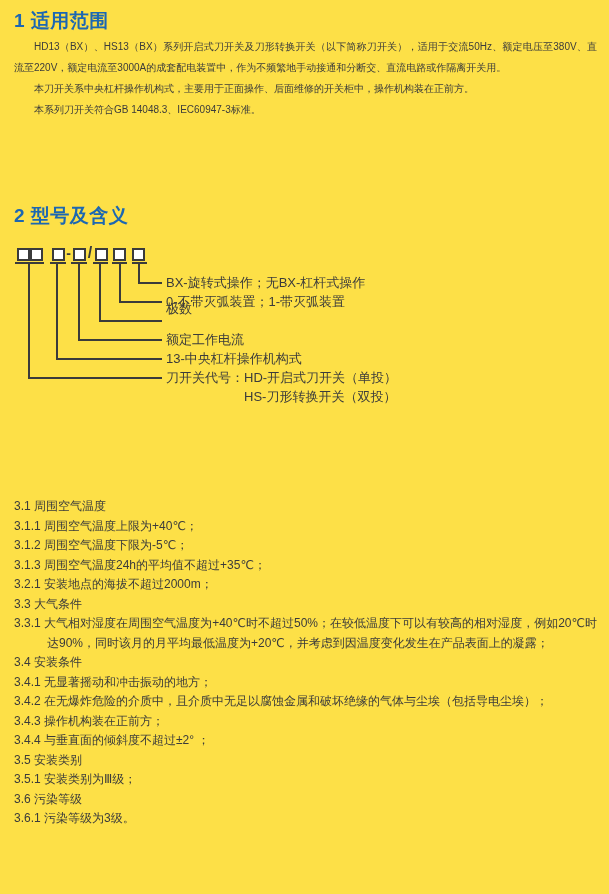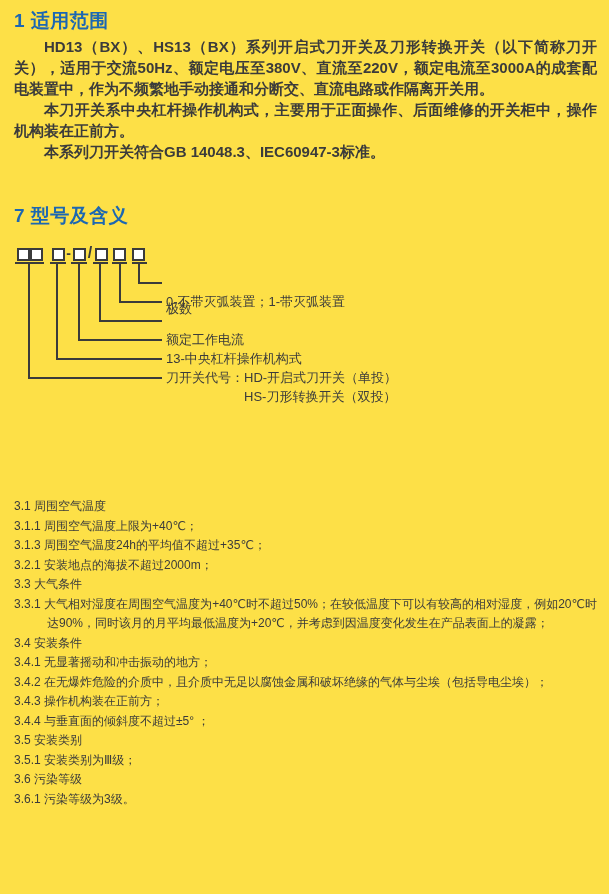--- a/index.html
+++ b/index.html
@@ -15,23 +15,22 @@
     position:absolute;left:14px;margin:0;
     font-size:19px;font-weight:bold;color:#1c67b2;
     letter-spacing:0.5px;white-space:nowrap;
   }
   #sec1-heading{top:8px;}
   #sec2-heading{top:203px;}
   #sec3-heading{top:459px;}
 
   .body-text{
     position:absolute;left:14px;top:36px;width:583px;
-    font-size:15px;line-height:21px;color:#3b3b3b;
+    font-size:10px;line-height:21px;color:#3b3b3b;
     text-align:justify;
-    font-weight:bold;
   }
   .para{margin:0;text-indent:2em;}
 
   .diagram{position:absolute;left:0;top:244px;width:609px;height:170px;color:#3b3b3b;}
   .mbox{
     position:absolute;top:4px;width:13px;height:13px;
     border:2px solid #3b3b3b;box-sizing:border-box;background:#fff;
   }
   .sym{
     position:absolute;top:1px;height:16px;line-height:16px;
@@ -56,21 +55,21 @@
 <div class="page">
 
   <h2 class="sec-h" id="sec1-heading">1 适用范围</h2>
 
   <div class="body-text">
     <p class="para">HD13（BX）、HS13（BX）系列开启式刀开关及刀形转换开关（以下简称刀开关），适用于交流50Hz、额定电压至380V、直流至220V，额定电流至3000A的成套配电装置中，作为不频繁地手动接通和分断交、直流电路或作隔离开关用。</p>
     <p class="para">本刀开关系中央杠杆操作机构式，主要用于正面操作、后面维修的开关柜中，操作机构装在正前方。</p>
     <p class="para">本系列刀开关符合GB 14048.3、IEC60947-3标准。</p>
   </div>
 
-  <h2 class="sec-h" id="sec2-heading">7 型号及含义</h2>
+  <h2 class="sec-h" id="sec2-heading">2 型号及含义</h2>
 
   <div class="diagram">
 
     <span class="mbox" style="left:17px;"></span>
     <span class="mbox" style="left:30px;"></span>
     <span class="mbox" style="left:52px;"></span>
     <span class="sym" style="left:64px;width:9px;text-align:center;">-</span>
     <span class="mbox" style="left:73px;"></span>
     <span class="sym" style="left:86px;width:8px;text-align:center;font-size:16px;">/</span>
     <span class="mbox" style="left:95px;"></span>
@@ -91,40 +90,42 @@
     <div class="ln" style="left:119px;top:18px;width:2px;height:41px;"></div>
     <div class="ln" style="left:138px;top:18px;width:2px;height:22px;"></div>
 
     <div class="ln" style="left:138px;top:38px;width:24px;height:2px;"></div>
     <div class="ln" style="left:119px;top:57px;width:43px;height:2px;"></div>
     <div class="ln" style="left:99px;top:76px;width:63px;height:2px;"></div>
     <div class="ln" style="left:78px;top:95px;width:84px;height:2px;"></div>
     <div class="ln" style="left:56px;top:114px;width:106px;height:2px;"></div>
     <div class="ln" style="left:28px;top:133px;width:134px;height:2px;"></div>
 
+    <div class="dlabel" style="top:30px;">BX-旋转式操作；无BX-杠杆式操作</div>
     <div class="dlabel" style="top:49px;">0-不带灭弧装置；1-带灭弧装置</div>
     <div class="dlabel" style="top:56px;">极数</div>
     <div class="dlabel" style="top:87px;">额定工作电流</div>
     <div class="dlabel" style="top:106px;">13-中央杠杆操作机构式</div>
     <div class="dlabel" style="top:144px;left:244px;">HS-刀形转换开关（双投）</div>
     <div class="dlabel" style="top:125px;">刀开关代号：HD-开启式刀开关（单投）</div>
   </div>
 
 
   <div class="clauses">
     <p class="clause">3.1 周围空气温度</p>
     <p class="clause">3.1.1 周围空气温度上限为+40℃；</p>
+    <p class="clause">3.1.2 周围空气温度下限为-5℃；</p>
     <p class="clause">3.1.3 周围空气温度24h的平均值不超过+35℃；</p>
     <p class="clause">3.2.1 安装地点的海拔不超过2000m；</p>
     <p class="clause">3.3 大气条件</p>
     <p class="clause">3.3.1 大气相对湿度在周围空气温度为+40℃时不超过50%；在较低温度下可以有较高的相对湿度，例如20℃时达90%，同时该月的月平均最低温度为+20℃，并考虑到因温度变化发生在产品表面上的凝露；</p>
     <p class="clause">3.4 安装条件</p>
     <p class="clause">3.4.1 无显著摇动和冲击振动的地方；</p>
     <p class="clause">3.4.2 在无爆炸危险的介质中，且介质中无足以腐蚀金属和破坏绝缘的气体与尘埃（包括导电尘埃）；</p>
     <p class="clause">3.4.3 操作机构装在正前方；</p>
-    <p class="clause">3.4.4 与垂直面的倾斜度不超过±5° ；</p>
+    <p class="clause">3.4.4 与垂直面的倾斜度不超过±2° ；</p>
     <p class="clause">3.5 安装类别</p>
     <p class="clause">3.5.1 安装类别为Ⅲ级；</p>
     <p class="clause">3.6 污染等级</p>
     <p class="clause">3.6.1 污染等级为3级。</p>
   </div>
 
 </div>
 
 </body></html>

